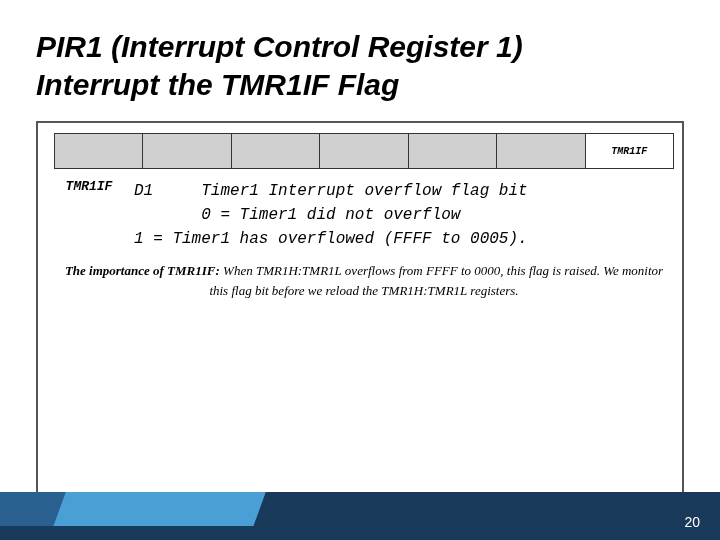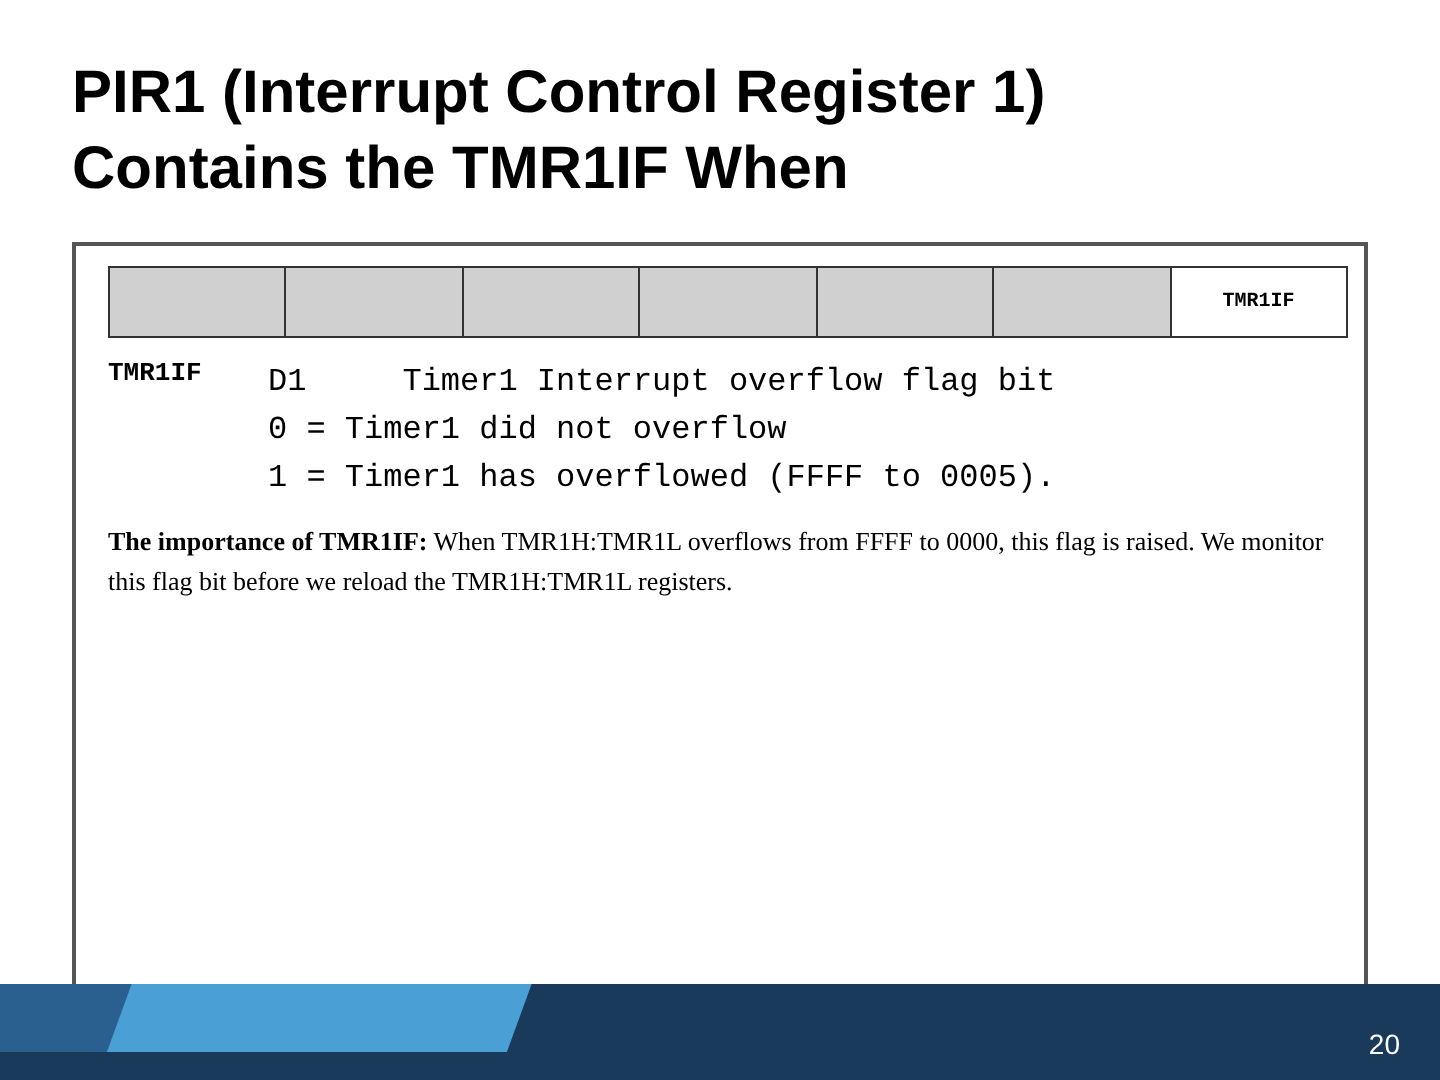--- a/index.html
+++ b/index.html
@@ -14,40 +14,42 @@
     }
 
     .slide-container {
       width: 720px;
       height: 540px;
       background: #ffffff;
       position: relative;
       display: flex;
       flex-direction: column;
       padding: 28px 36px 0 36px;
+      font-style: italic;
     }
 
     .title-area {
       margin-bottom: 18px;
     }
 
     .title-text {
       font-size: 30px;
       font-weight: bold;
       color: #000000;
       line-height: 1.25;
       font-family: Arial, sans-serif;
     }
 
     .content-box {
       border: 2px solid #555555;
       background: #ffffff;
       padding: 10px 8px 14px 16px;
       flex: 1;
       position: relative;
+      text-align: center;
     }
 
     .reg-row {
       display: flex;
       width: 100%;
       height: 36px;
     }
 
     .reg-bit {
       flex: 1;
@@ -160,21 +162,21 @@
     }
   </style>
 </head>
 <body>
 
 <div class="slide-container">
 
   <div class="title-area">
     <div class="title-text">
       <span>PIR1 (Interrupt Control Register 1)</span><br>
-      <span>Contains the TMR1IF When</span>
+      <span>Interrupt the TMR1IF Flag</span>
     </div>
   </div>
 
   <div class="content-box">
 
     <div class="reg-row">
       <div class="reg-bit"></div>
       <div class="reg-bit"></div>
       <div class="reg-bit"></div>
       <div class="reg-bit"></div>

